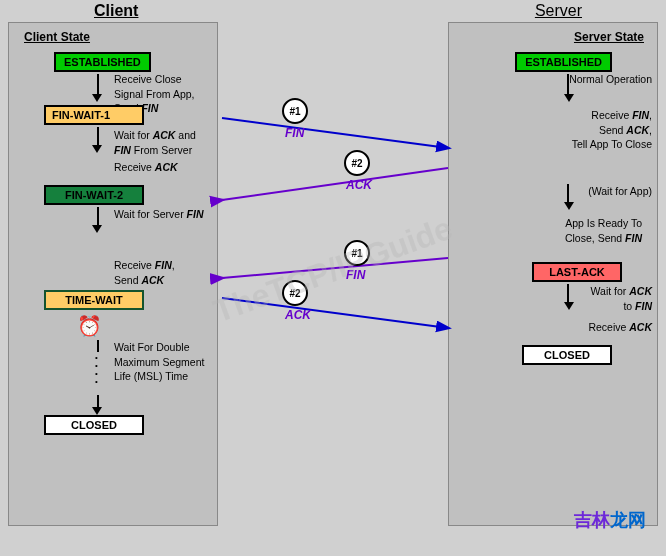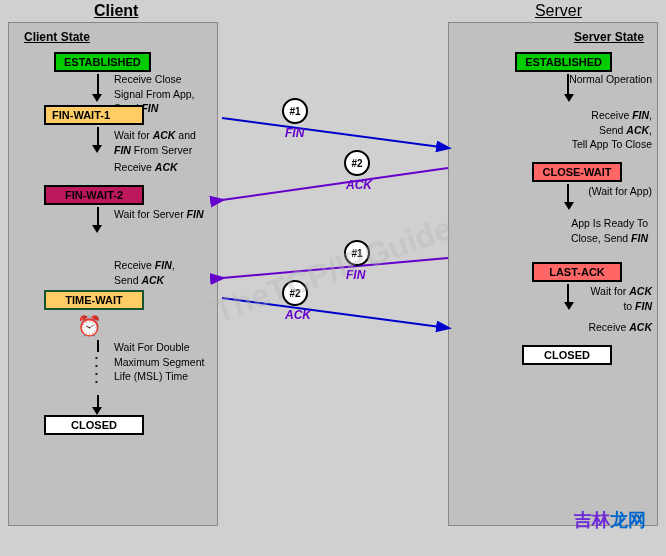--- a/index.html
+++ b/index.html
@@ -94,21 +94,21 @@
   <div style="position:absolute;left:88px;top:145px;width:0;height:0;border-left:5px solid transparent;border-right:5px solid transparent;border-top:8px solid #000;"></div>
 
   <div style="position:absolute;left:110px;top:128px;font-size:10.5px;text-align:left;line-height:1.4;">
     Wait for <em><strong>ACK</strong></em> and<br><em><strong>FIN</strong></em> From Server
   </div>
 
   <div style="position:absolute;left:110px;top:160px;font-size:10.5px;text-align:left;line-height:1.4;">
     Receive <em><strong>ACK</strong></em>
   </div>
 
-  <div style="position:absolute;left:40px;top:185px;background:#be185d;border:2px solid #000;padding:2px 6px;font-weight:bold;font-size:11px;min-width:100px;text-align:center;">FIN-WAIT-2</div>
+  <div style="position:absolute;left:40px;top:185px;background:#15803d;border:2px solid #000;padding:2px 6px;font-weight:bold;font-size:11px;min-width:100px;text-align:center;">FIN-WAIT-2</div>
 
   <div style="position:absolute;left:93px;top:207px;width:2px;height:18px;background:#000;"></div>
   <div style="position:absolute;left:88px;top:225px;width:0;height:0;border-left:5px solid transparent;border-right:5px solid transparent;border-top:8px solid #000;"></div>
 
   <div style="position:absolute;left:110px;top:207px;font-size:10.5px;text-align:left;line-height:1.4;">
     Wait for Server <em><strong>FIN</strong></em>
   </div>
 
   <div style="position:absolute;left:110px;top:258px;font-size:10.5px;text-align:left;line-height:1.4;">
     Receive <em><strong>FIN</strong></em>,<br>Send <em><strong>ACK</strong></em>
@@ -135,30 +135,29 @@
   <div style="position:absolute;right:88px;top:94px;width:0;height:0;border-left:5px solid transparent;border-right:5px solid transparent;border-top:8px solid #000;"></div>
 
   <div style="position:absolute;right:10px;top:72px;font-size:10.5px;text-align:right;line-height:1.4;">
     Normal Operation
   </div>
 
   <div style="position:absolute;right:10px;top:108px;font-size:10.5px;text-align:right;line-height:1.4;">
     Receive <em><strong>FIN</strong></em>,<br>Send <em><strong>ACK</strong></em>,<br>Tell App To Close
   </div>
 
-  <div style="position:absolute;right:40px;top:162px;background:#ff6666;border:2px solid #000;padding:2px 6px;font-weight:bold;font-size:11px;min-width:90px;text-align:center;">CLOSE-WAIT</div>
 
   <div style="position:absolute;right:93px;top:184px;width:2px;height:18px;background:#000;"></div>
   <div style="position:absolute;right:88px;top:202px;width:0;height:0;border-left:5px solid transparent;border-right:5px solid transparent;border-top:8px solid #000;"></div>
 
   <div style="position:absolute;right:10px;top:184px;font-size:10.5px;text-align:right;line-height:1.4;">
     (Wait for App)
   </div>
 
-  <div style="position:absolute;right:14px;top:216px;font-size:10.5px;text-align:right;line-height:1.4;">
+  <div style="position:absolute;right:20px;top:216px;font-size:10.5px;text-align:right;line-height:1.4;">
     App Is Ready To<br>Close, Send <em><strong>FIN</strong></em>
   </div>
 
   <div style="position:absolute;right:40px;top:262px;background:#ff6666;border:2px solid #000;padding:2px 6px;font-weight:bold;font-size:11px;min-width:90px;text-align:center;">LAST-ACK</div>
 
   <div style="position:absolute;right:93px;top:284px;width:2px;height:18px;background:#000;"></div>
   <div style="position:absolute;right:88px;top:302px;width:0;height:0;border-left:5px solid transparent;border-right:5px solid transparent;border-top:8px solid #000;"></div>
 
   <div style="position:absolute;right:10px;top:284px;font-size:10.5px;text-align:right;line-height:1.4;">
     Wait for <em><strong>ACK</strong></em><br>to <em><strong>FIN</strong></em>

